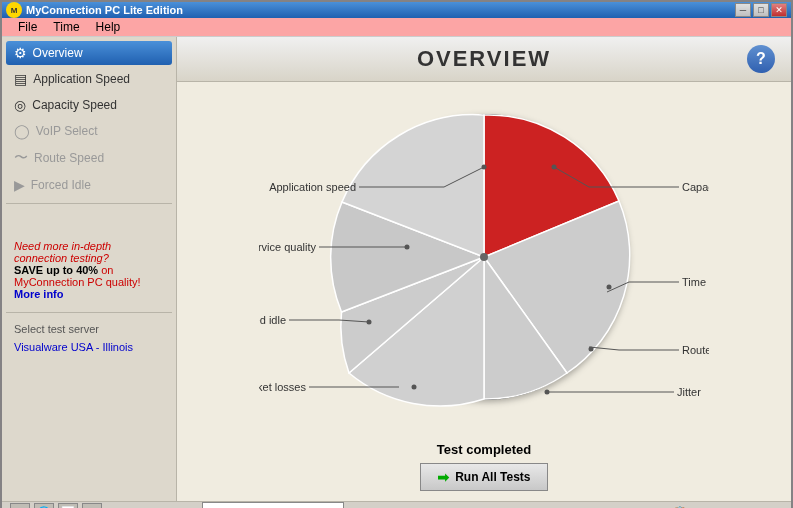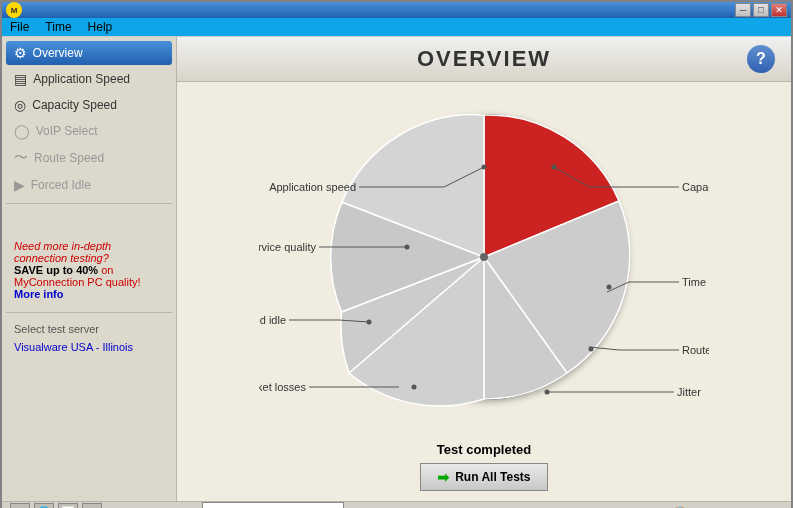--- a/index.html
+++ b/index.html
@@ -8,21 +8,21 @@
     
     .window { width: 793px; height: 508px; border: 2px solid #848284; display: flex; flex-direction: column; }
     .title-bar { background: linear-gradient(to bottom, #4a90d9, #2060b0); height: 22px; display: flex; align-items: center; padding: 0 4px; justify-content: space-between; }
     .title-bar-left { display: flex; align-items: center; gap: 4px; color: white; font-size: 11px; font-weight: bold; }
     .title-icon { width: 16px; height: 16px; background: #ffd700; border-radius: 50%; display: flex; align-items: center; justify-content: center; font-size: 8px; color: #333; }
     .title-controls { display: flex; gap: 2px; }
     .title-btn { width: 16px; height: 14px; background: linear-gradient(to bottom, #e0e0e0, #c0c0c0); border: 1px solid #888; font-size: 9px; display: flex; align-items: center; justify-content: center; cursor: pointer; color: #333; }
     .title-btn.close { background: linear-gradient(to bottom, #e08080, #c03030); color: white; }
 
     
-    .menu-bar { background: #0ea5e9; height: 22px; display: flex; align-items: center; padding: 0 0; border-bottom: 1px solid #ccc; }
+    .menu-bar { background: #fca5a5; height: 22px; display: flex; align-items: center; padding: 0 8px; border-bottom: 1px solid #ccc; }
     .menu-item { padding: 2px 8px; font-size: 12px; cursor: pointer; color: #000; }
 
     
     .main-content { display: flex; flex: 1; background: #e8e4d8; }
 
     
     .sidebar { width: 175px; background: #ddd8cc; border-right: 1px solid #b8b4a8; padding: 4px; display: flex; flex-direction: column; gap: 2px; }
     .sidebar-item { padding: 4px 8px; display: flex; align-items: center; gap: 6px; cursor: pointer; border-radius: 2px; font-size: 12px; color: #333; }
     .sidebar-item.active { background: linear-gradient(to bottom, #4a90d9, #2060b0); color: white; border-radius: 3px; }
     .sidebar-item-icon { font-size: 14px; flex-shrink: 0; }
@@ -67,20 +67,21 @@
     .pie-svg { display: block; }
   </style>
 </head>
 <body>
 
 <div class="window">
 
   <div class="title-bar">
     <div class="title-bar-left">
       <div class="title-icon">M</div>
+      <span>MyConnection PC Lite Edition</span>
     </div>
     <div class="title-controls">
       <div class="title-btn">─</div>
       <div class="title-btn">□</div>
       <div class="title-btn close">✕</div>
     </div>
   </div>
 
   <div class="menu-bar">
     <div class="menu-item">File</div>

